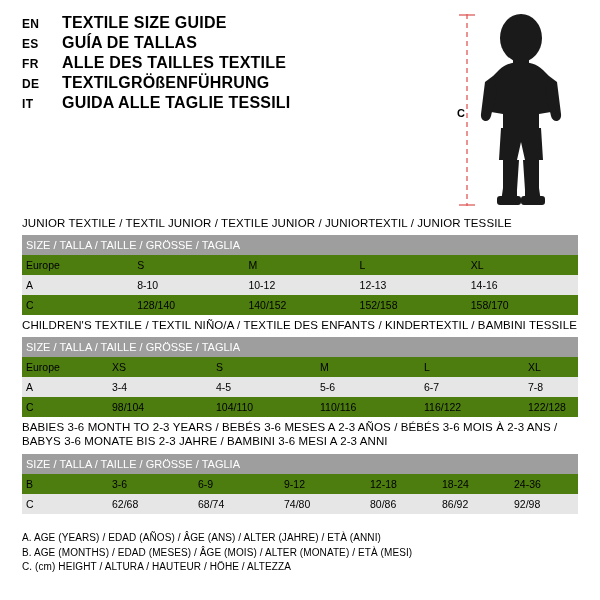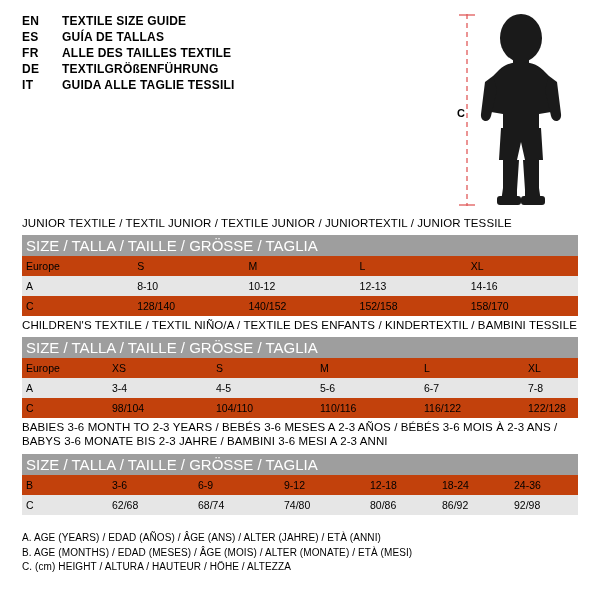--- a/index.html
+++ b/index.html
@@ -33,21 +33,21 @@
     align-items: baseline;
     margin-bottom: 2px;
   }
   .hdr-lang {
     width: 40px;
     font-size: 12px;
     font-weight: bold;
     letter-spacing: 0.3px;
   }
   .hdr-title {
-    font-size: 12px;
+    font-size: 16px;
     font-weight: bold;
     letter-spacing: 0.2px;
   }
 
   
   .figure {
     position: absolute;
     left: 455px;
     top: 10px;
     width: 130px;
@@ -84,28 +84,28 @@
   }
   table.size-table td {
     font-size: 10.5px;
     padding: 2px 0 2px 4px;
     vertical-align: middle;
     height: 16px;
   }
   tr.head-row td {
     background: #9e9e9e;
     color: #ffffff;
-    font-size: 15px;
+    font-size: 11px;
     font-weight: normal;
   }
   tr.alt-row td {
     background: #e6e6e6;
   }
   tr.plain-row td {
-    background: #c2410c;
+    background: #4d7c0f;
   }
 
   
   .footer {
     position: absolute;
     left: 22px;
     top: 531px;
     width: 556px;
   }
   .footer div {

